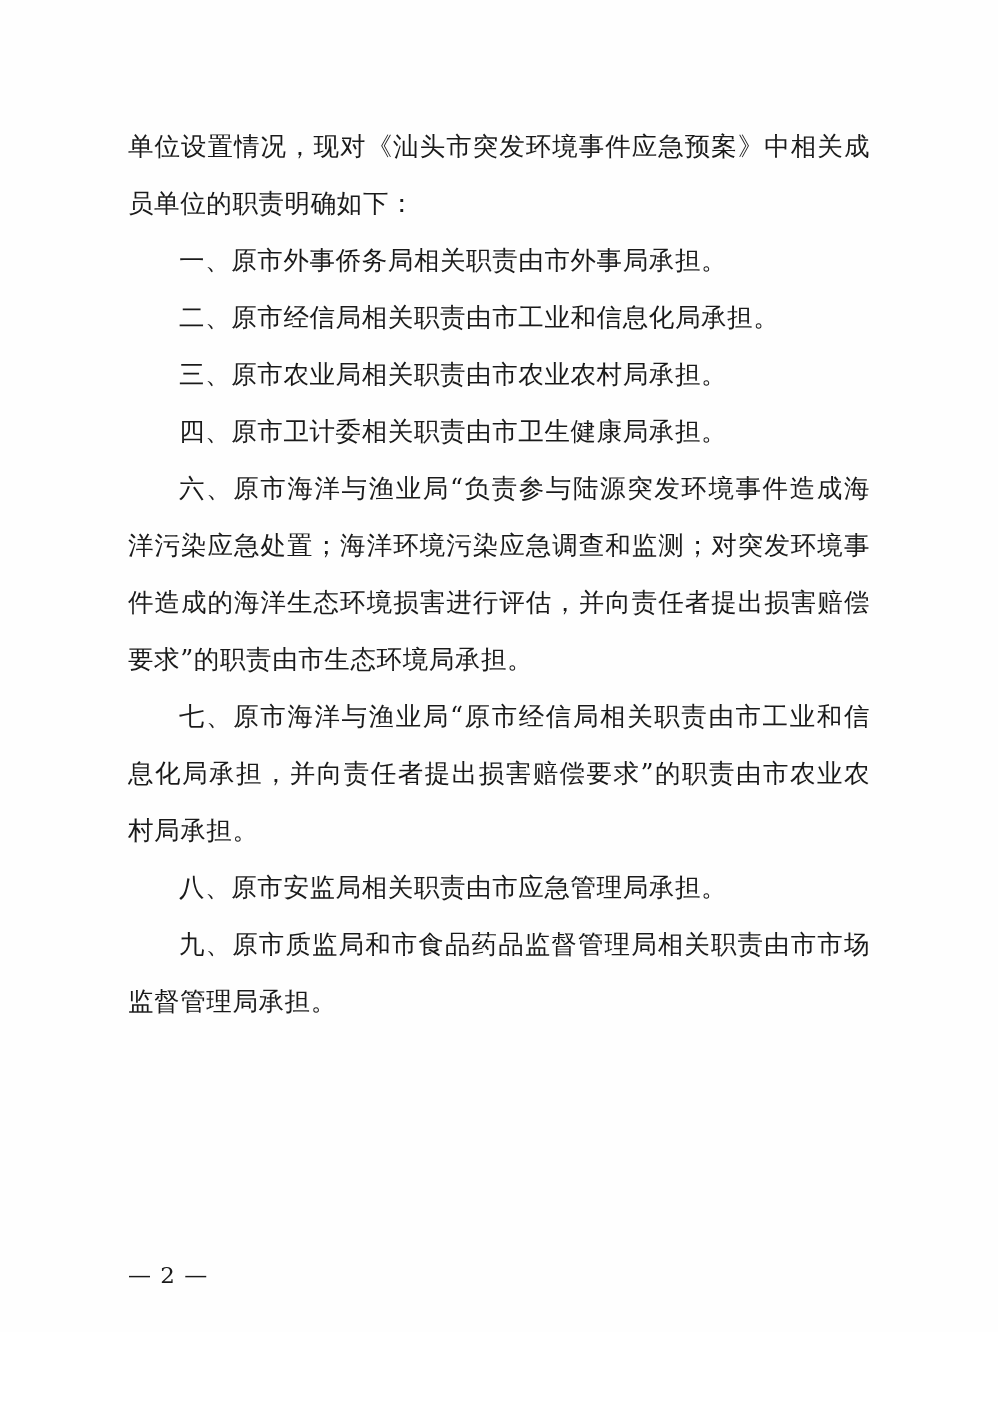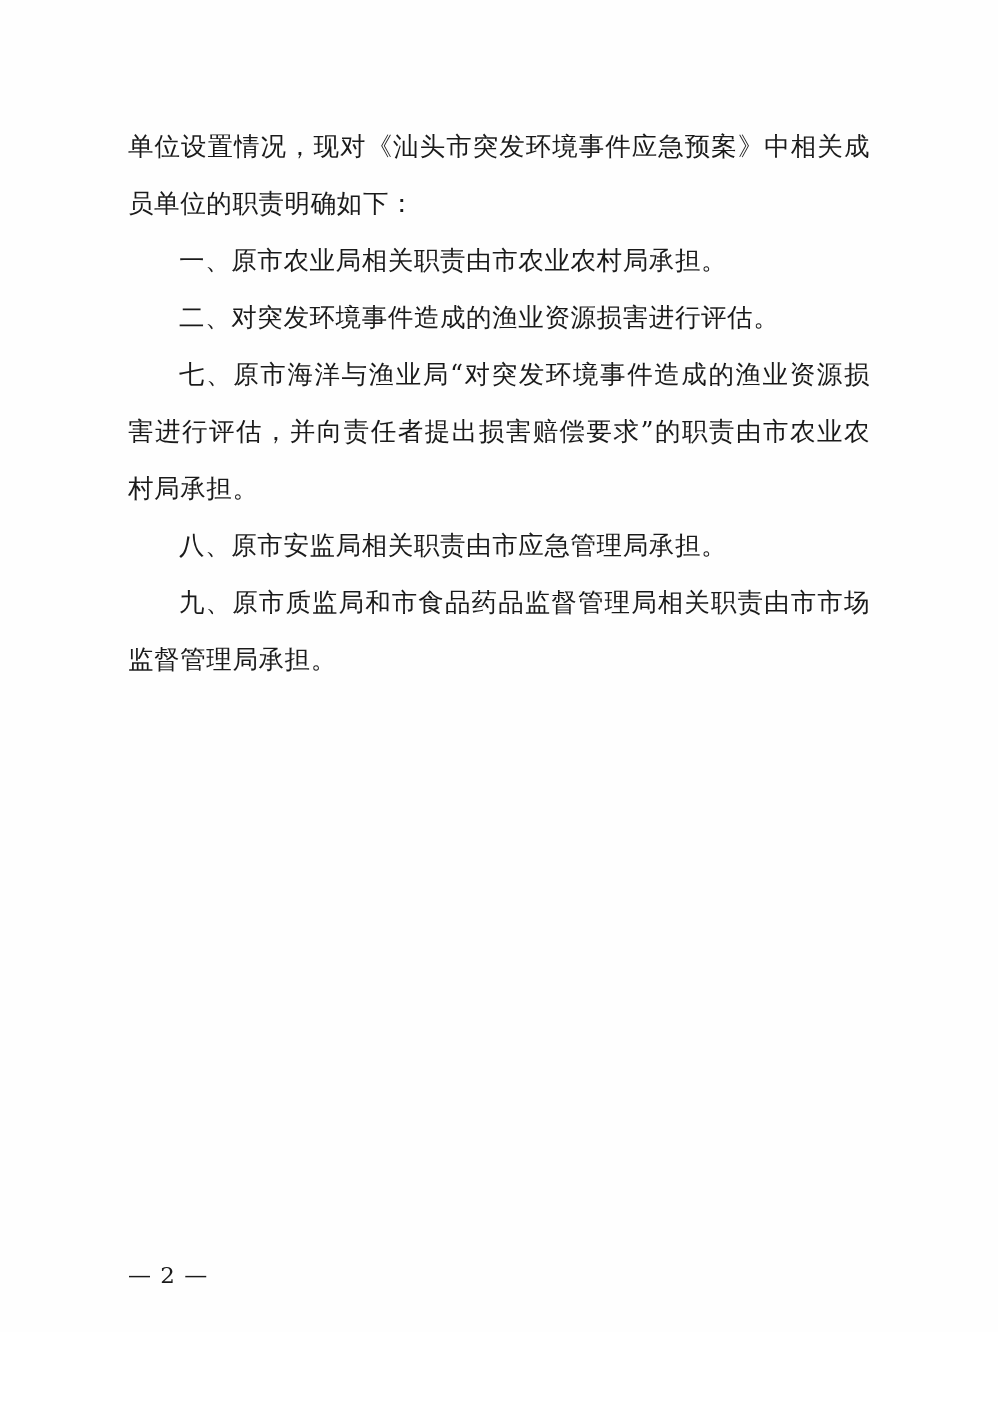--- a/index.html
+++ b/index.html
@@ -50,22 +50,25 @@
     letter-spacing: 1px;
   }
 </style>
 </head>
 <body>
 
 <div id="page">
 
   <div class="doc-body">
     <p class="para">单位设置情况，现对《汕头市突发环境事件应急预案》中相关成员单位的职责明确如下：</p>
-    <p class="para indent">一、原市农业局相关职责由市农业农村局承担。</p>
-    <p class="para indent">二、对突发环境事件造成的渔业资源损害进行评估。</p>
-    <p class="para indent">七、原市海洋与渔业局“对突发环境事件造成的渔业资源损害进行评估，并向责任者提出损害赔偿要求”的职责由市农业农村局承担。</p>
+    <p class="para indent">一、原市外事侨务局相关职责由市外事局承担。</p>
+    <p class="para indent">二、原市经信局相关职责由市工业和信息化局承担。</p>
+    <p class="para indent">三、原市农业局相关职责由市农业农村局承担。</p>
+    <p class="para indent">四、原市卫计委相关职责由市卫生健康局承担。</p>
+    <p class="para indent">六、原市海洋与渔业局“负责参与陆源突发环境事件造成海洋污染应急处置；海洋环境污染应急调查和监测；对突发环境事件造成的海洋生态环境损害进行评估，并向责任者提出损害赔偿要求”的职责由市生态环境局承担。</p>
+    <p class="para indent">七、原市海洋与渔业局“原市经信局相关职责由市工业和信息化局承担，并向责任者提出损害赔偿要求”的职责由市农业农村局承担。</p>
     <p class="para indent">八、原市安监局相关职责由市应急管理局承担。</p>
     <p class="para indent">九、原市质监局和市食品药品监督管理局相关职责由市市场监督管理局承担。</p>
   </div>
 
   <div class="page-number">— 2 —</div>
 
 </div>
 
 </body></html>

